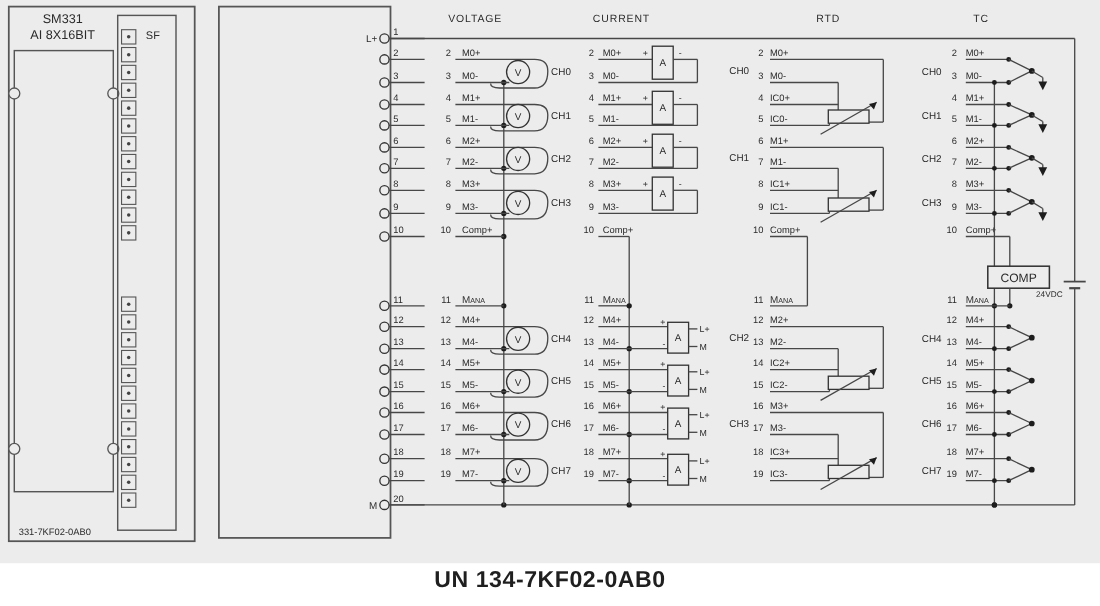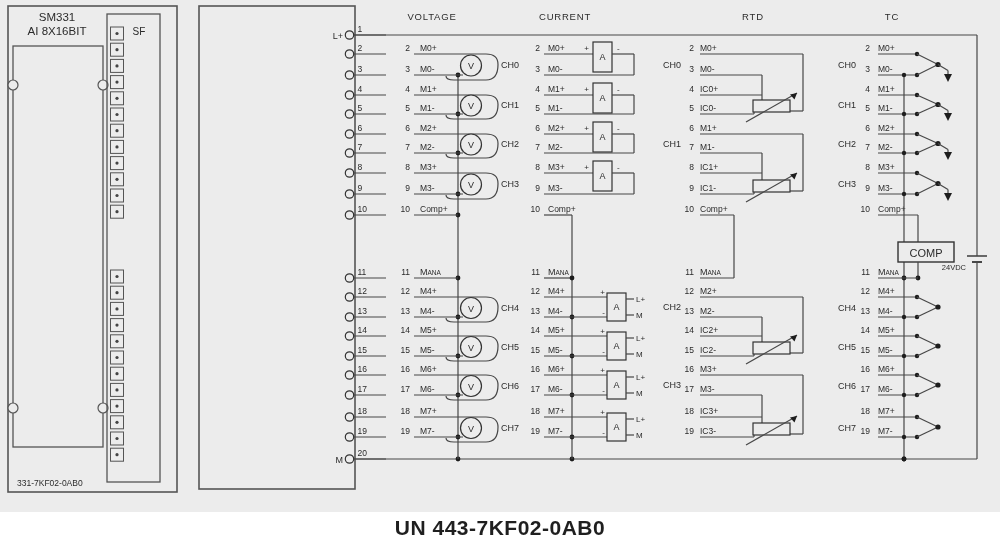--- a/index.html
+++ b/index.html
@@ -581,14 +581,14 @@
         <line x1="918" y1="262" x2="918" y2="278" stroke="#474747" stroke-width="1.2"></line>
         <circle cx="918" cy="278" r="2.4" fill="#1d1d1d"></circle>
         <line x1="878" y1="278" x2="918" y2="278" stroke="#474747" stroke-width="1.2"></line>
         <line x1="977" y1="35" x2="977" y2="256" stroke="#474747" stroke-width="1.2"></line>
         <line x1="967" y1="256" x2="987" y2="256" stroke="#474747" stroke-width="1.6"></line>
         <line x1="972" y1="262" x2="982" y2="262" stroke="#474747" stroke-width="2"></line>
         <line x1="977" y1="262" x2="977" y2="459" stroke="#474747" stroke-width="1.2"></line>
         <text x="966" y="270" font-size="7.5" text-anchor="end">24VDC</text>
       </g>
     </svg>
-  <div class="caption">UN 443-7KF02-0AB0</div>
+  <div class="caption">UN 134-7KF02-0AB0</div>
 </div>
 
 </body></html>

